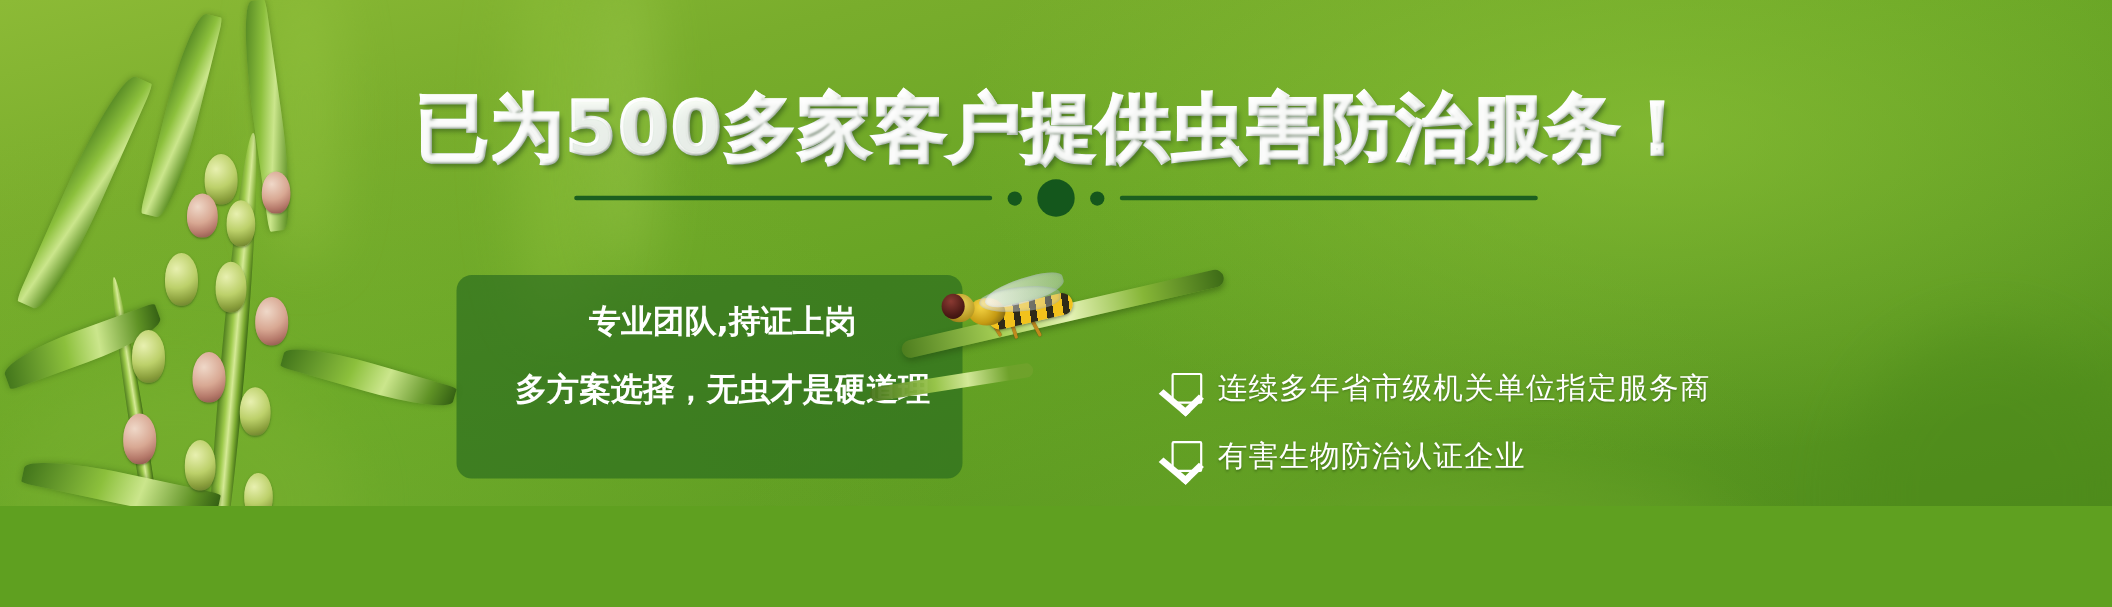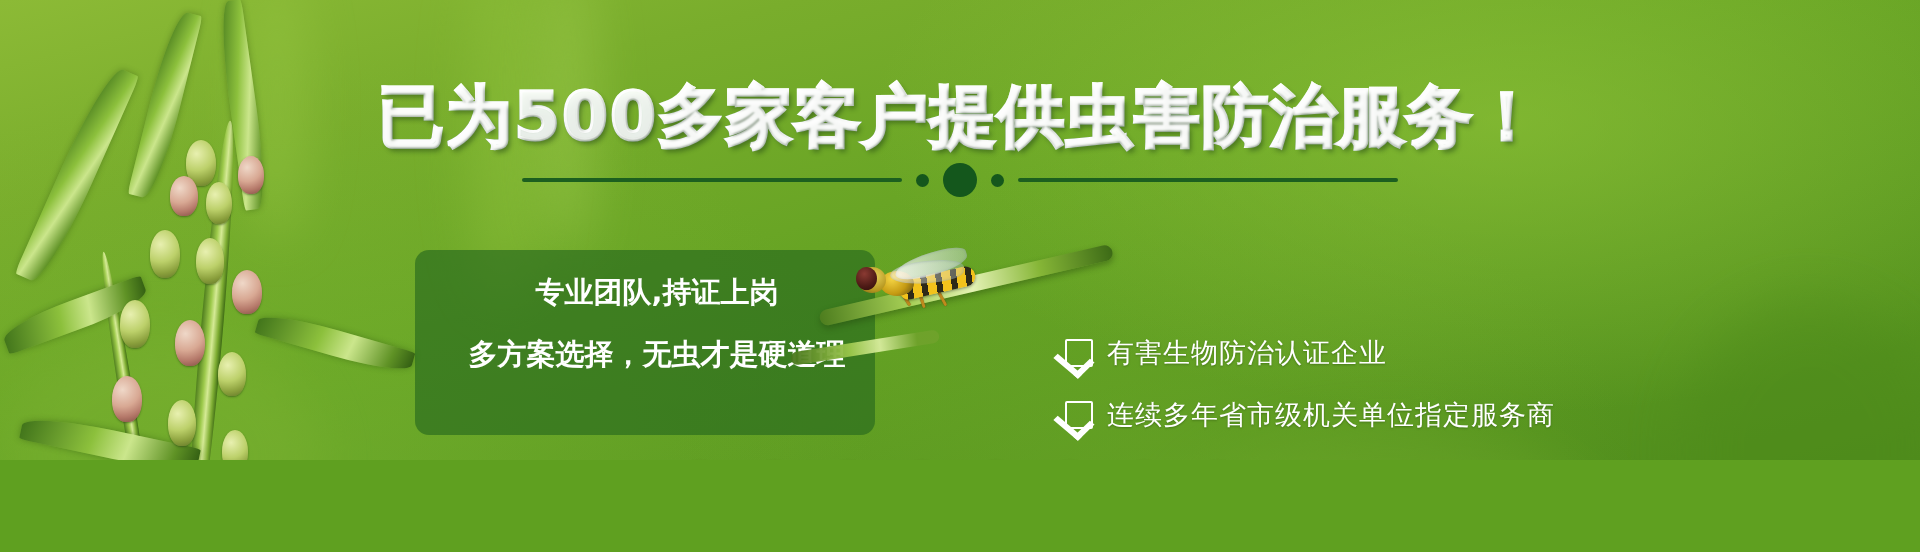--- a/index.html
+++ b/index.html
@@ -294,25 +294,25 @@
       <div class="wing"></div>
       <div class="wing wing2"></div>
       <div class="head"></div>
       <div class="eye"></div>
     </div>
   </div>
 
   <div id="checklist">
     <div class="checkrow">
       <span class="checkbox"></span>
-      <span class="checktext">有害生物防治认证企业</span>
+      <span class="checktext">连续多年省市级机关单位指定服务商</span>
     </div>
     <div class="checkrow">
       <span class="checkbox"></span>
-      <span class="checktext">连续多年省市级机关单位指定服务商</span>
+      <span class="checktext">有害生物防治认证企业</span>
     </div>
   </div>
 
   <div id="pests">
     <div class="pest p-mouse">
         <span class="glyph"></span>
       </div>
     <div class="pest p-roach">
         <span class="glyph"></span>
       </div>

